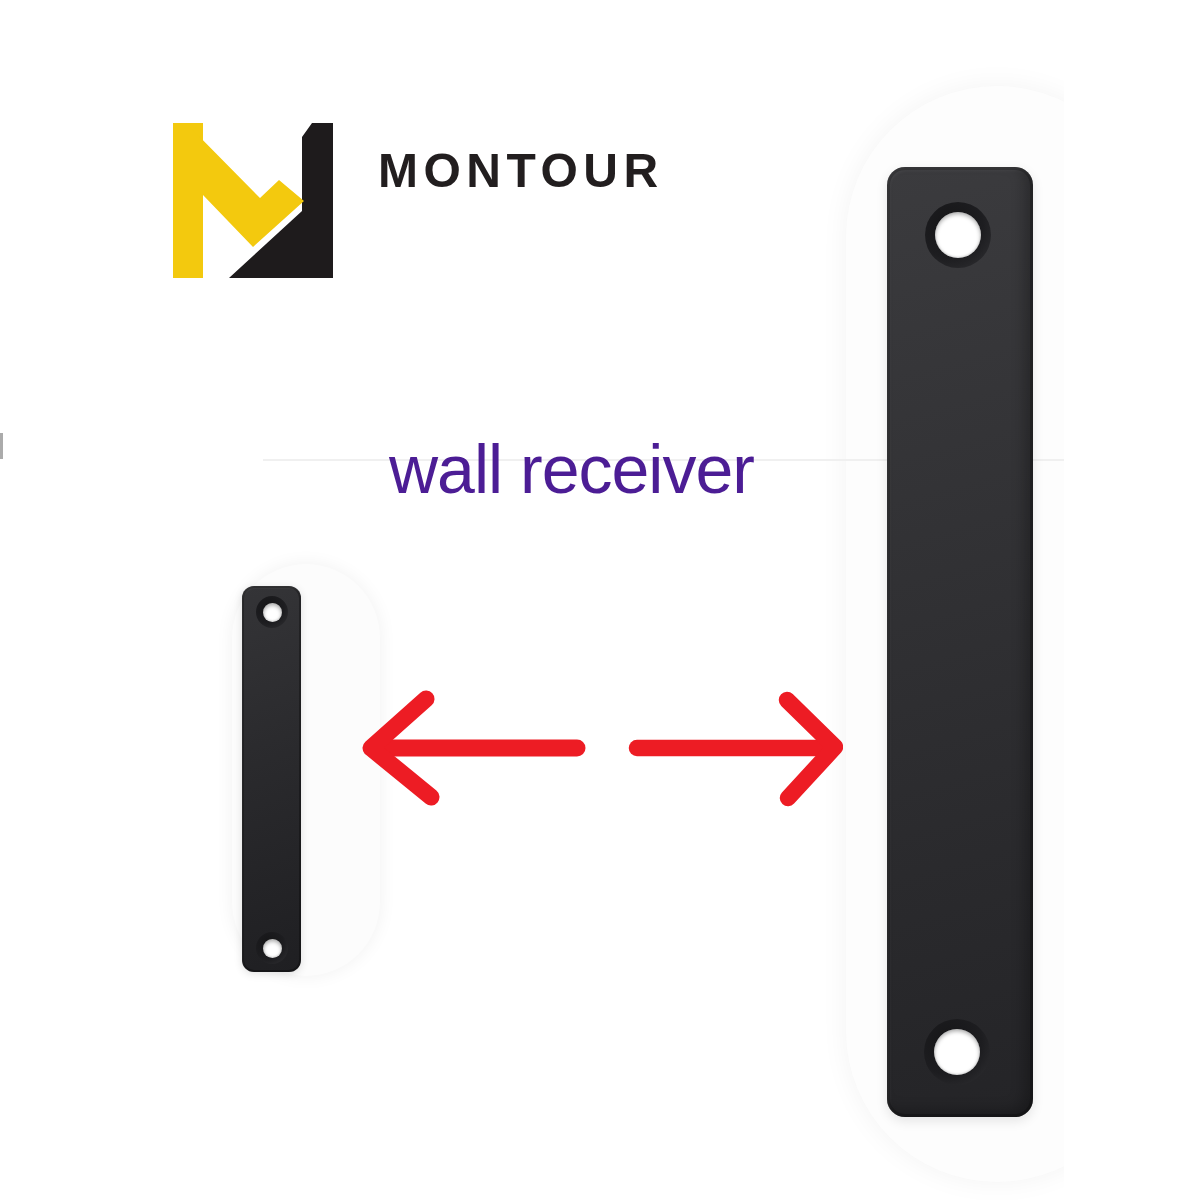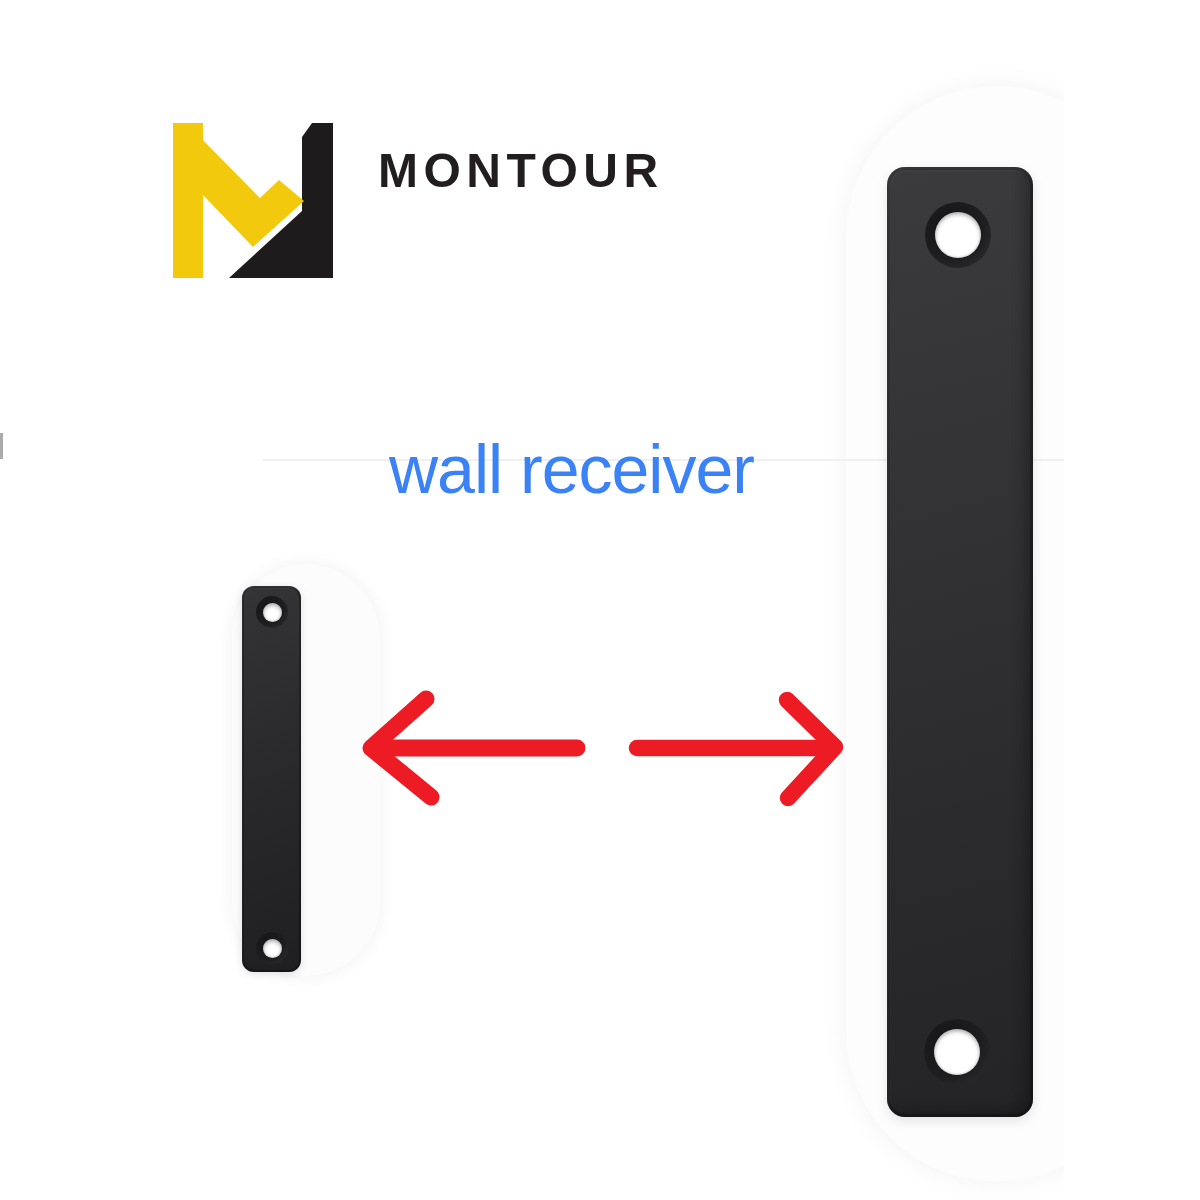--- a/index.html
+++ b/index.html
@@ -12,21 +12,21 @@
   
   .brand-mark{left:173px;top:123px;width:160px;height:155px;}
   .wordmark{
     left:378px;top:143px;font-size:48px;line-height:55px;font-weight:bold;
     letter-spacing:5.5px;color:#221E1F;white-space:nowrap;
   }
 
   
   .caption{
     left:389px;top:432px;font-size:68px;line-height:1.1;font-weight:400;
-    letter-spacing:-1px;color:#3b82f6;white-space:nowrap;
+    letter-spacing:-1px;color:#4c1d95;white-space:nowrap;
   }
 
   
   .faint-line{left:263px;top:459px;width:884px;height:2px;background:#f0f0f0;}
   .edge-tick{left:0;top:433px;width:3px;height:26px;background:#8f8f8f;opacity:.75;}
 
   
   .backdrop-sm{
     left:232px;top:564px;width:148px;height:412px;border-radius:74px;
     background:#fcfcfc;box-shadow:0 0 18px rgba(0,0,0,0.06);

